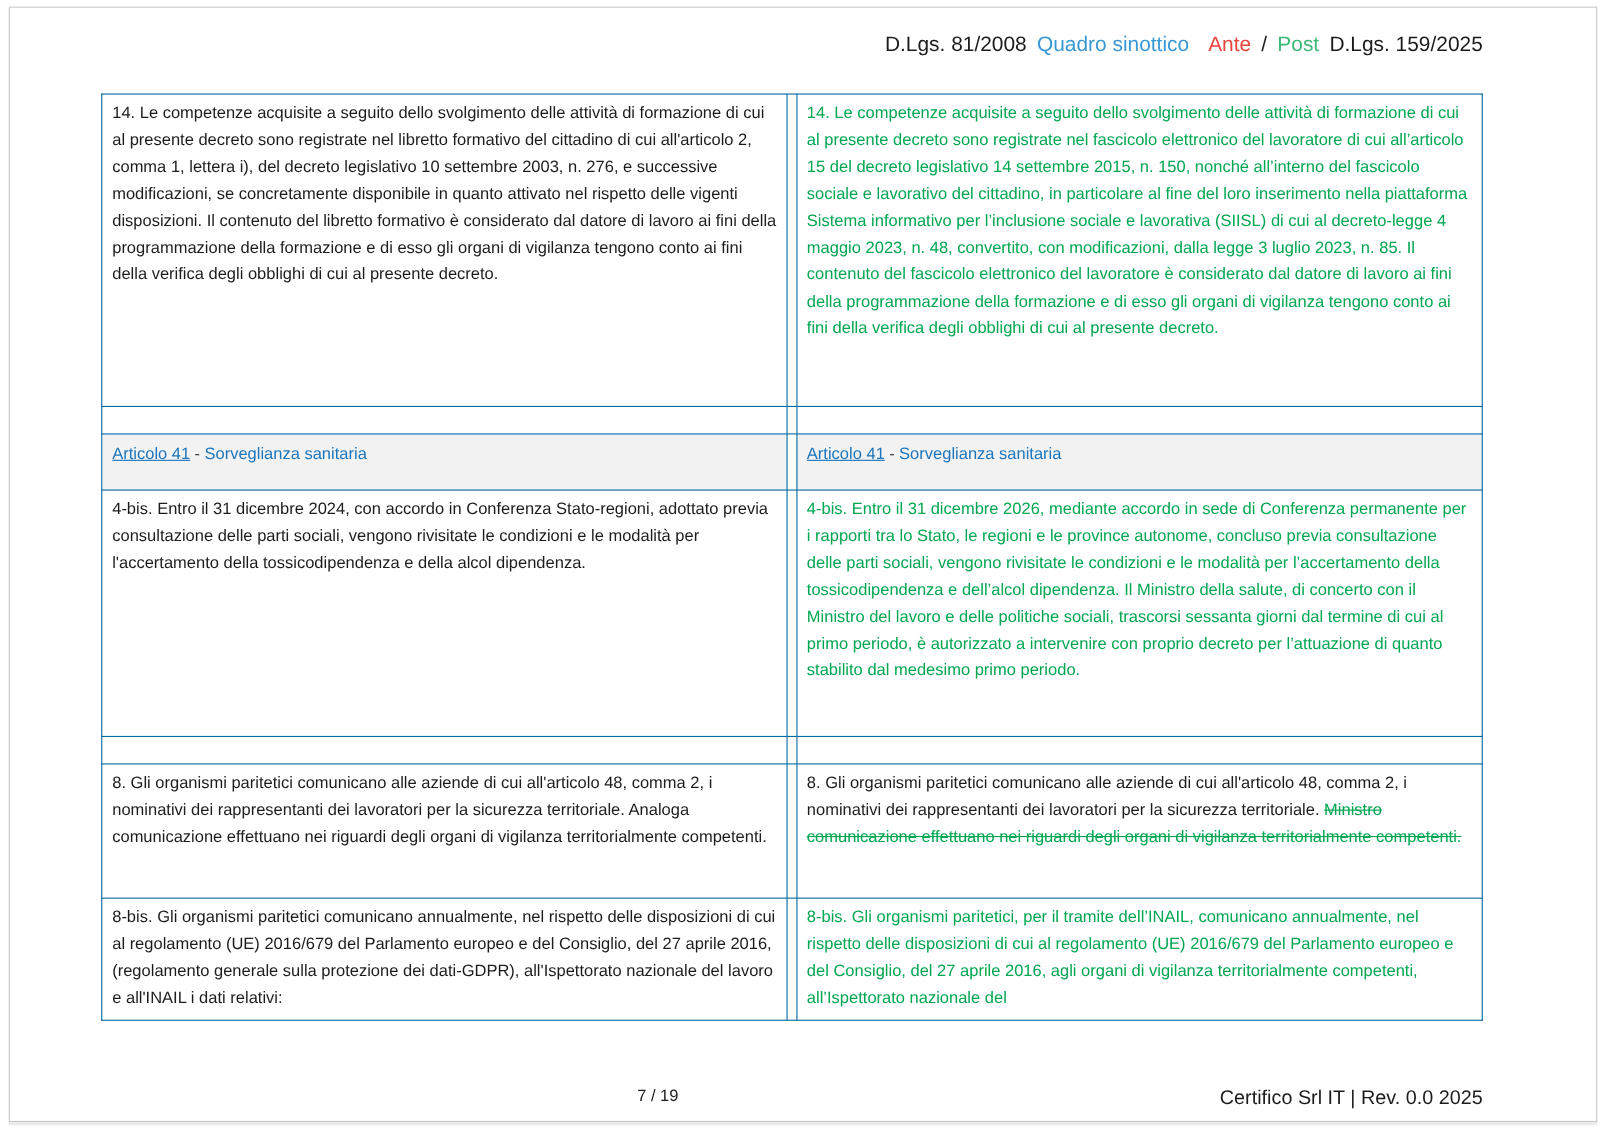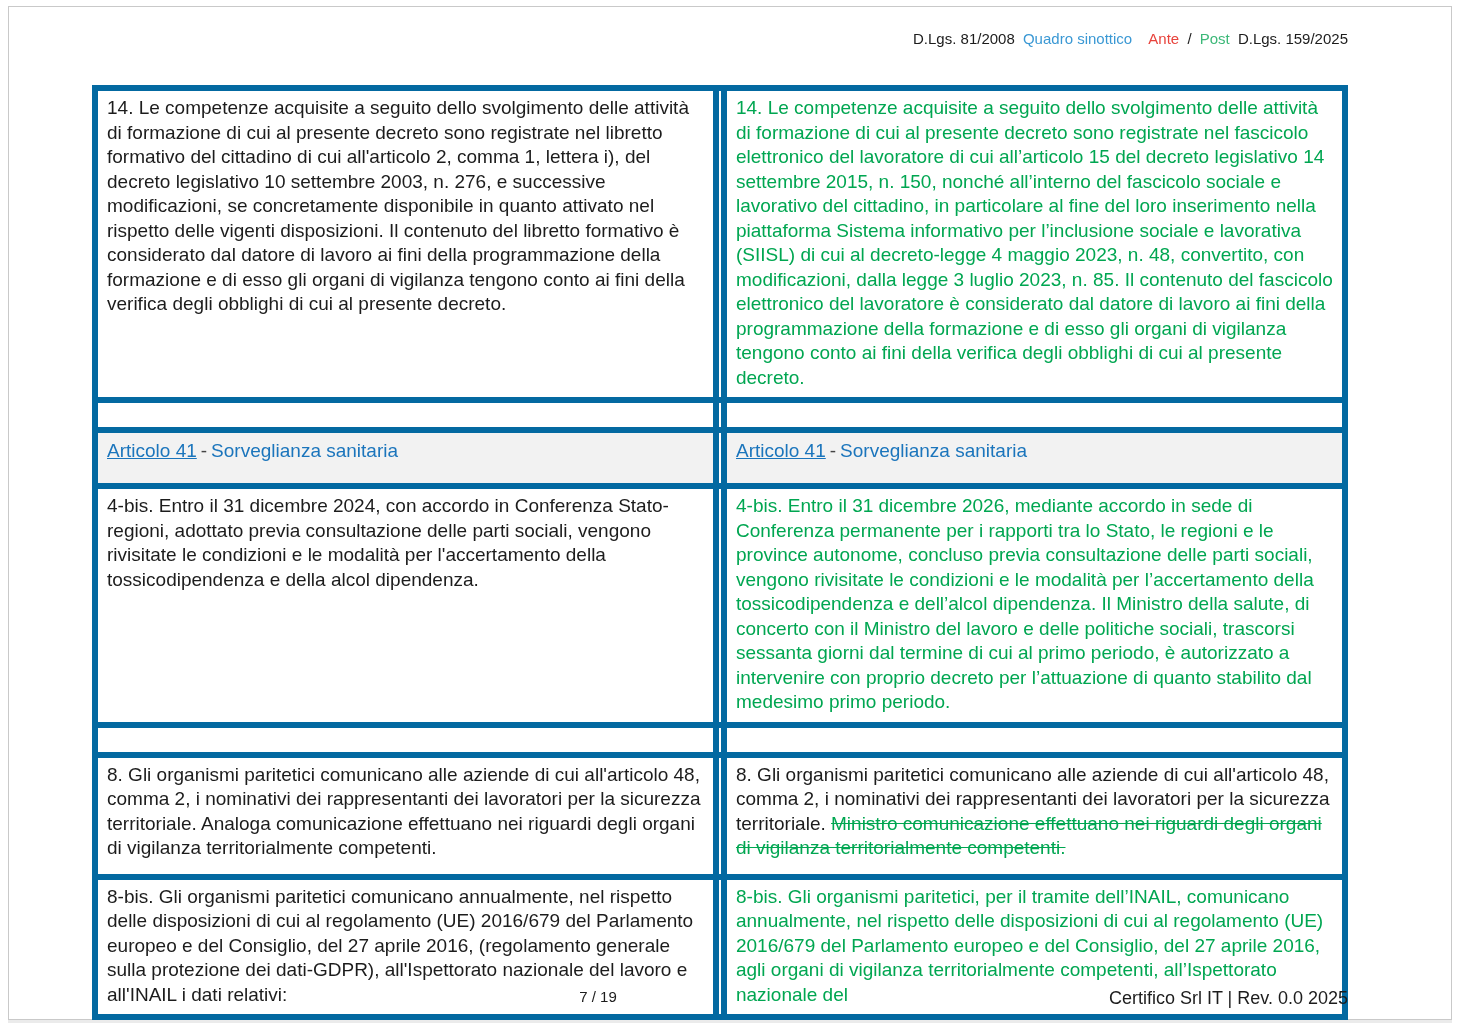--- a/index.html
+++ b/index.html
@@ -9,37 +9,37 @@
     color:#1c1c1c;overflow:hidden;
   }
   .page-frame{
     position:absolute;left:8px;top:6px;right:8px;bottom:10px;
     border:1px solid #c9c9c9;background:#fff;
     box-shadow:0 3px 0 rgba(0,0,0,0.08);
   }
   
   .header-bar{
     position:absolute;top:30px;right:112px;
-    font-size:15px;white-space:nowrap;color:#1c1c1c;
+    font-size:19px;white-space:nowrap;color:#1c1c1c;
   }
   .header-bar span{margin-left:4px;}
   .hdr-view{color:#3a98d4;}
   .hdr-ante{color:#e8433c;margin-left:12px !important;}
   .hdr-sep{color:#1c1c1c;}
   .hdr-post{color:#3cb878;}
   
   table.compare{
     position:absolute;left:92px;top:85px;width:1256px;
     border-collapse:collapse;table-layout:fixed;
   }
   table.compare td{
-    border:6px solid #0369a1;
+    border:1px solid #0369a1;
     vertical-align:top;
     padding:5px 9px 7px 9px;
-    font-size:19px;line-height:24.5px;
+    font-size:15px;line-height:24.5px;
   }
   td.gap{padding:0;background:#fff;}
   .col-main{width:620px;}
   .col-gap{width:8px;}
   .ante-text{color:#1c1c1c;}
   .post-text{color:#00a651;}
   tr.spacer-row td{height:24px;padding:0;}
   tr.article-row td.cell{background:#f2f2f2;height:37px;padding-top:6px;}
   .article-link{color:#1b75bc;text-decoration:underline;cursor:pointer;}
   .article-dash{color:#444;margin:0 4px;}

